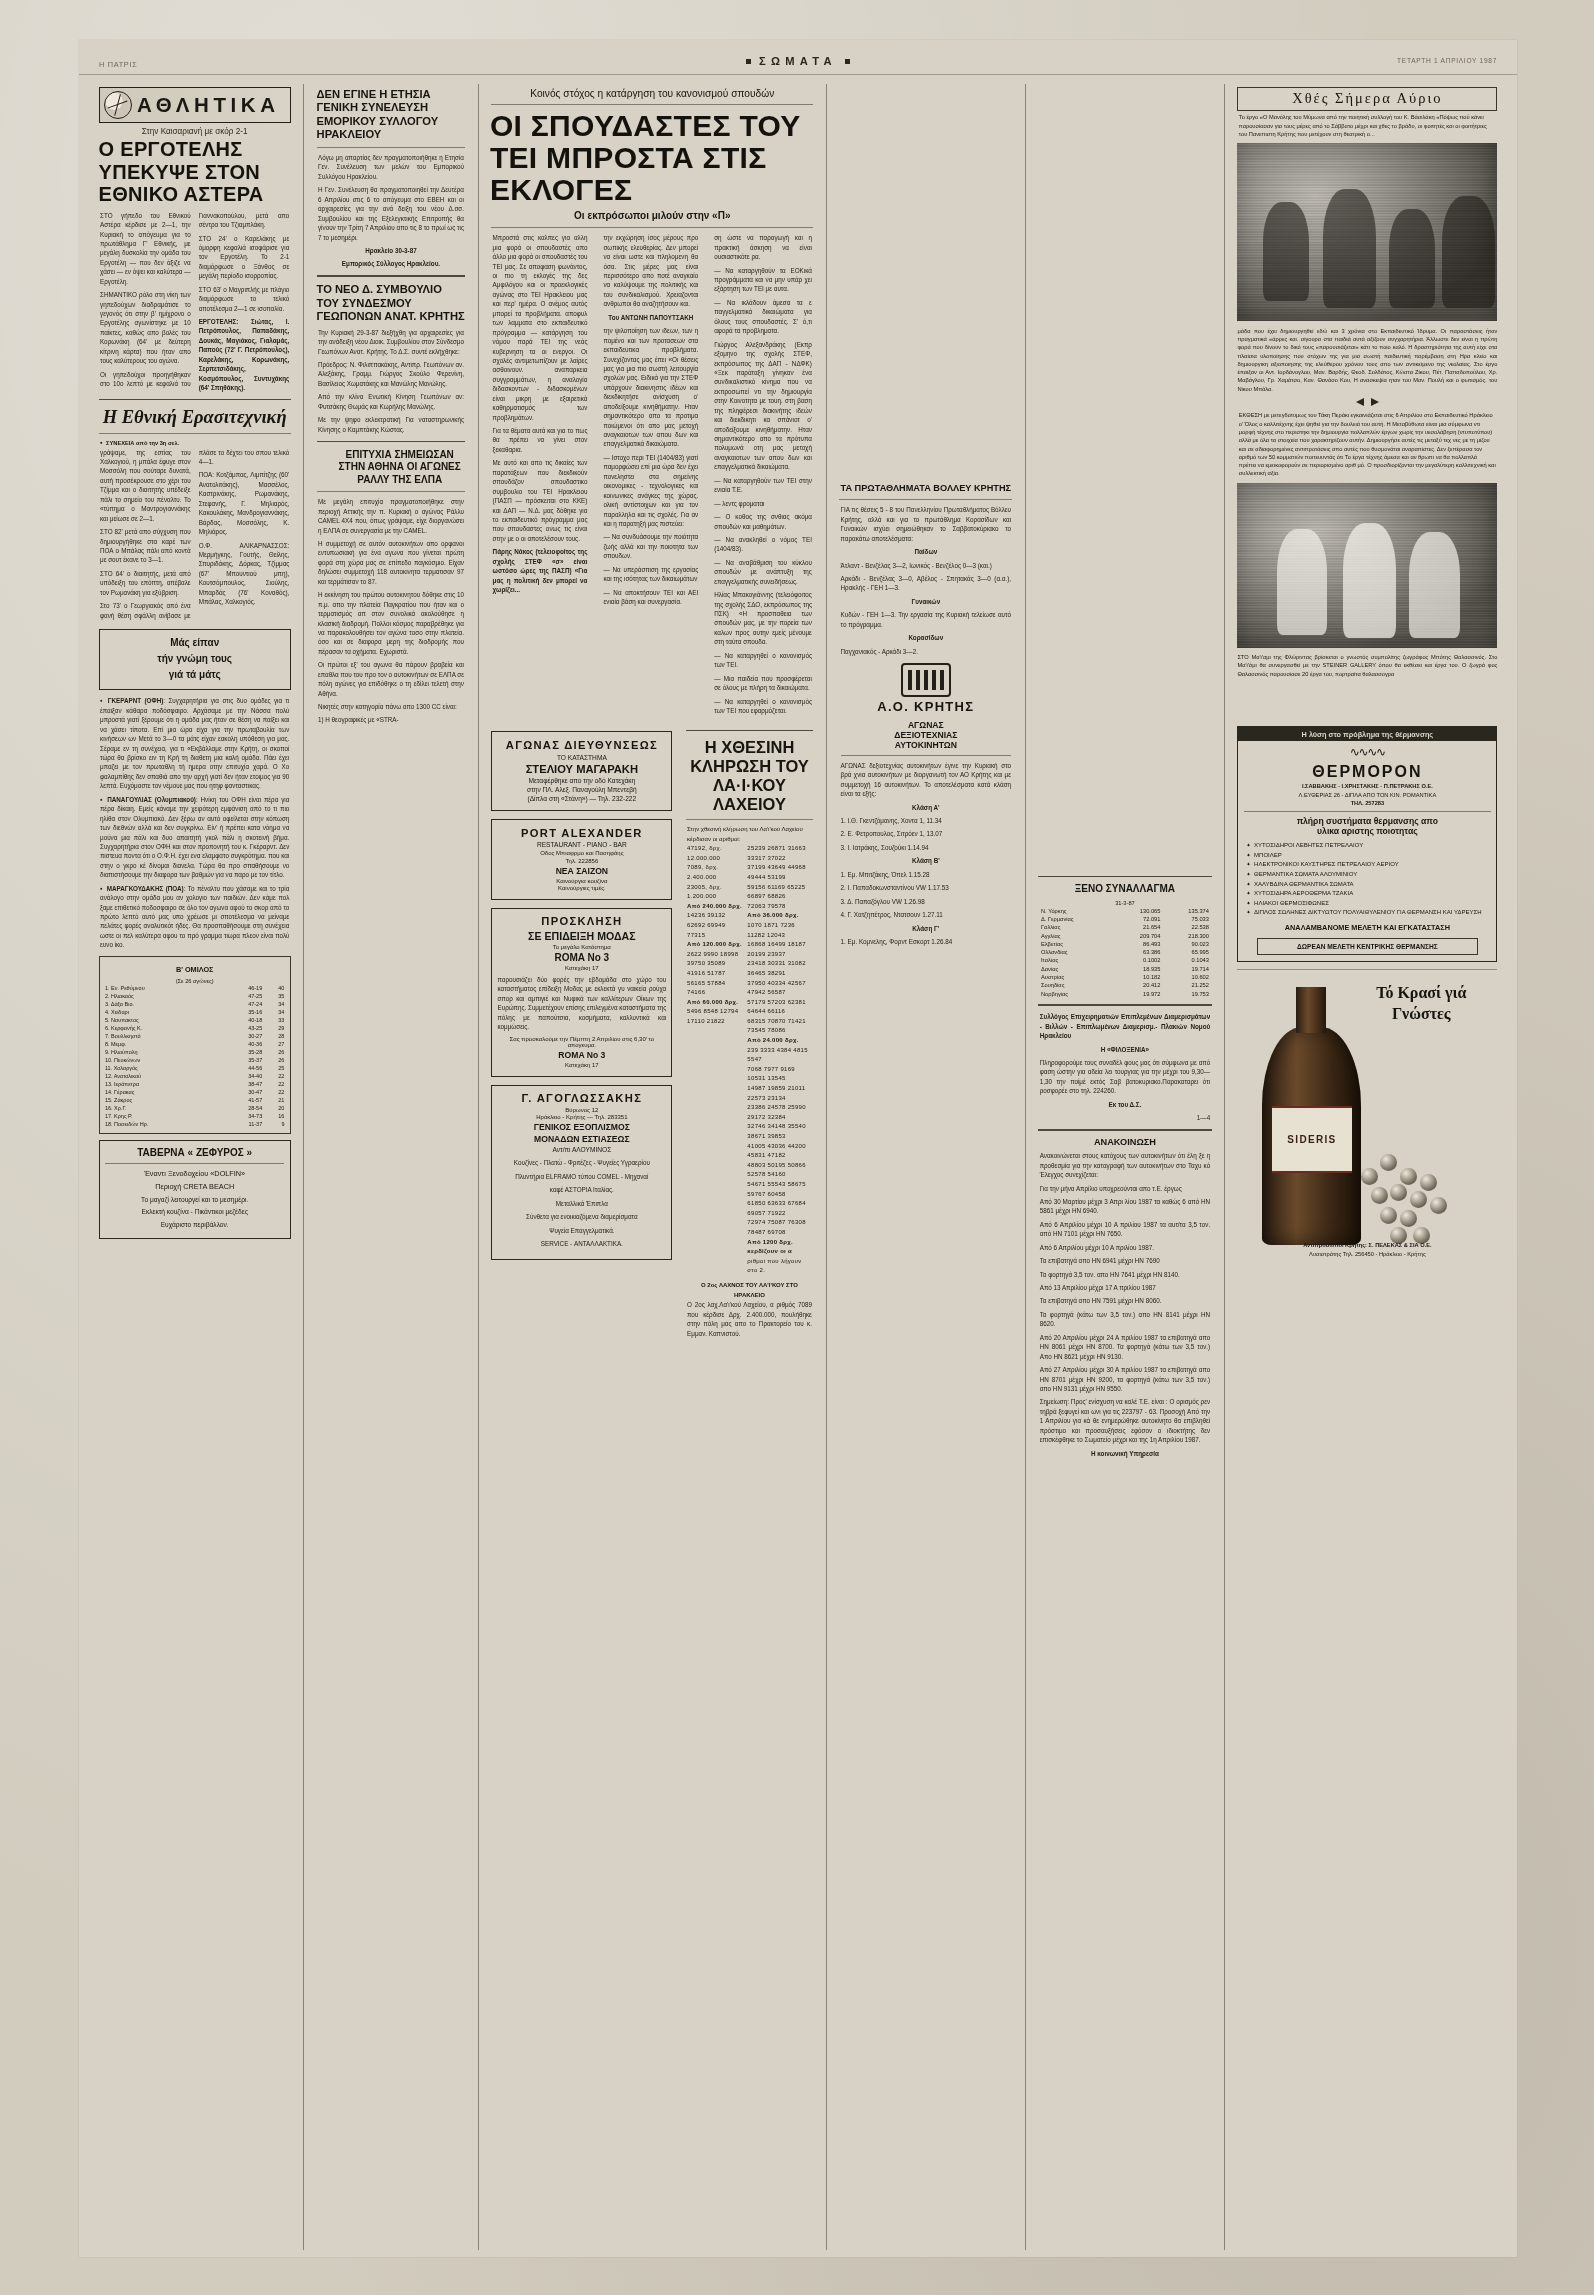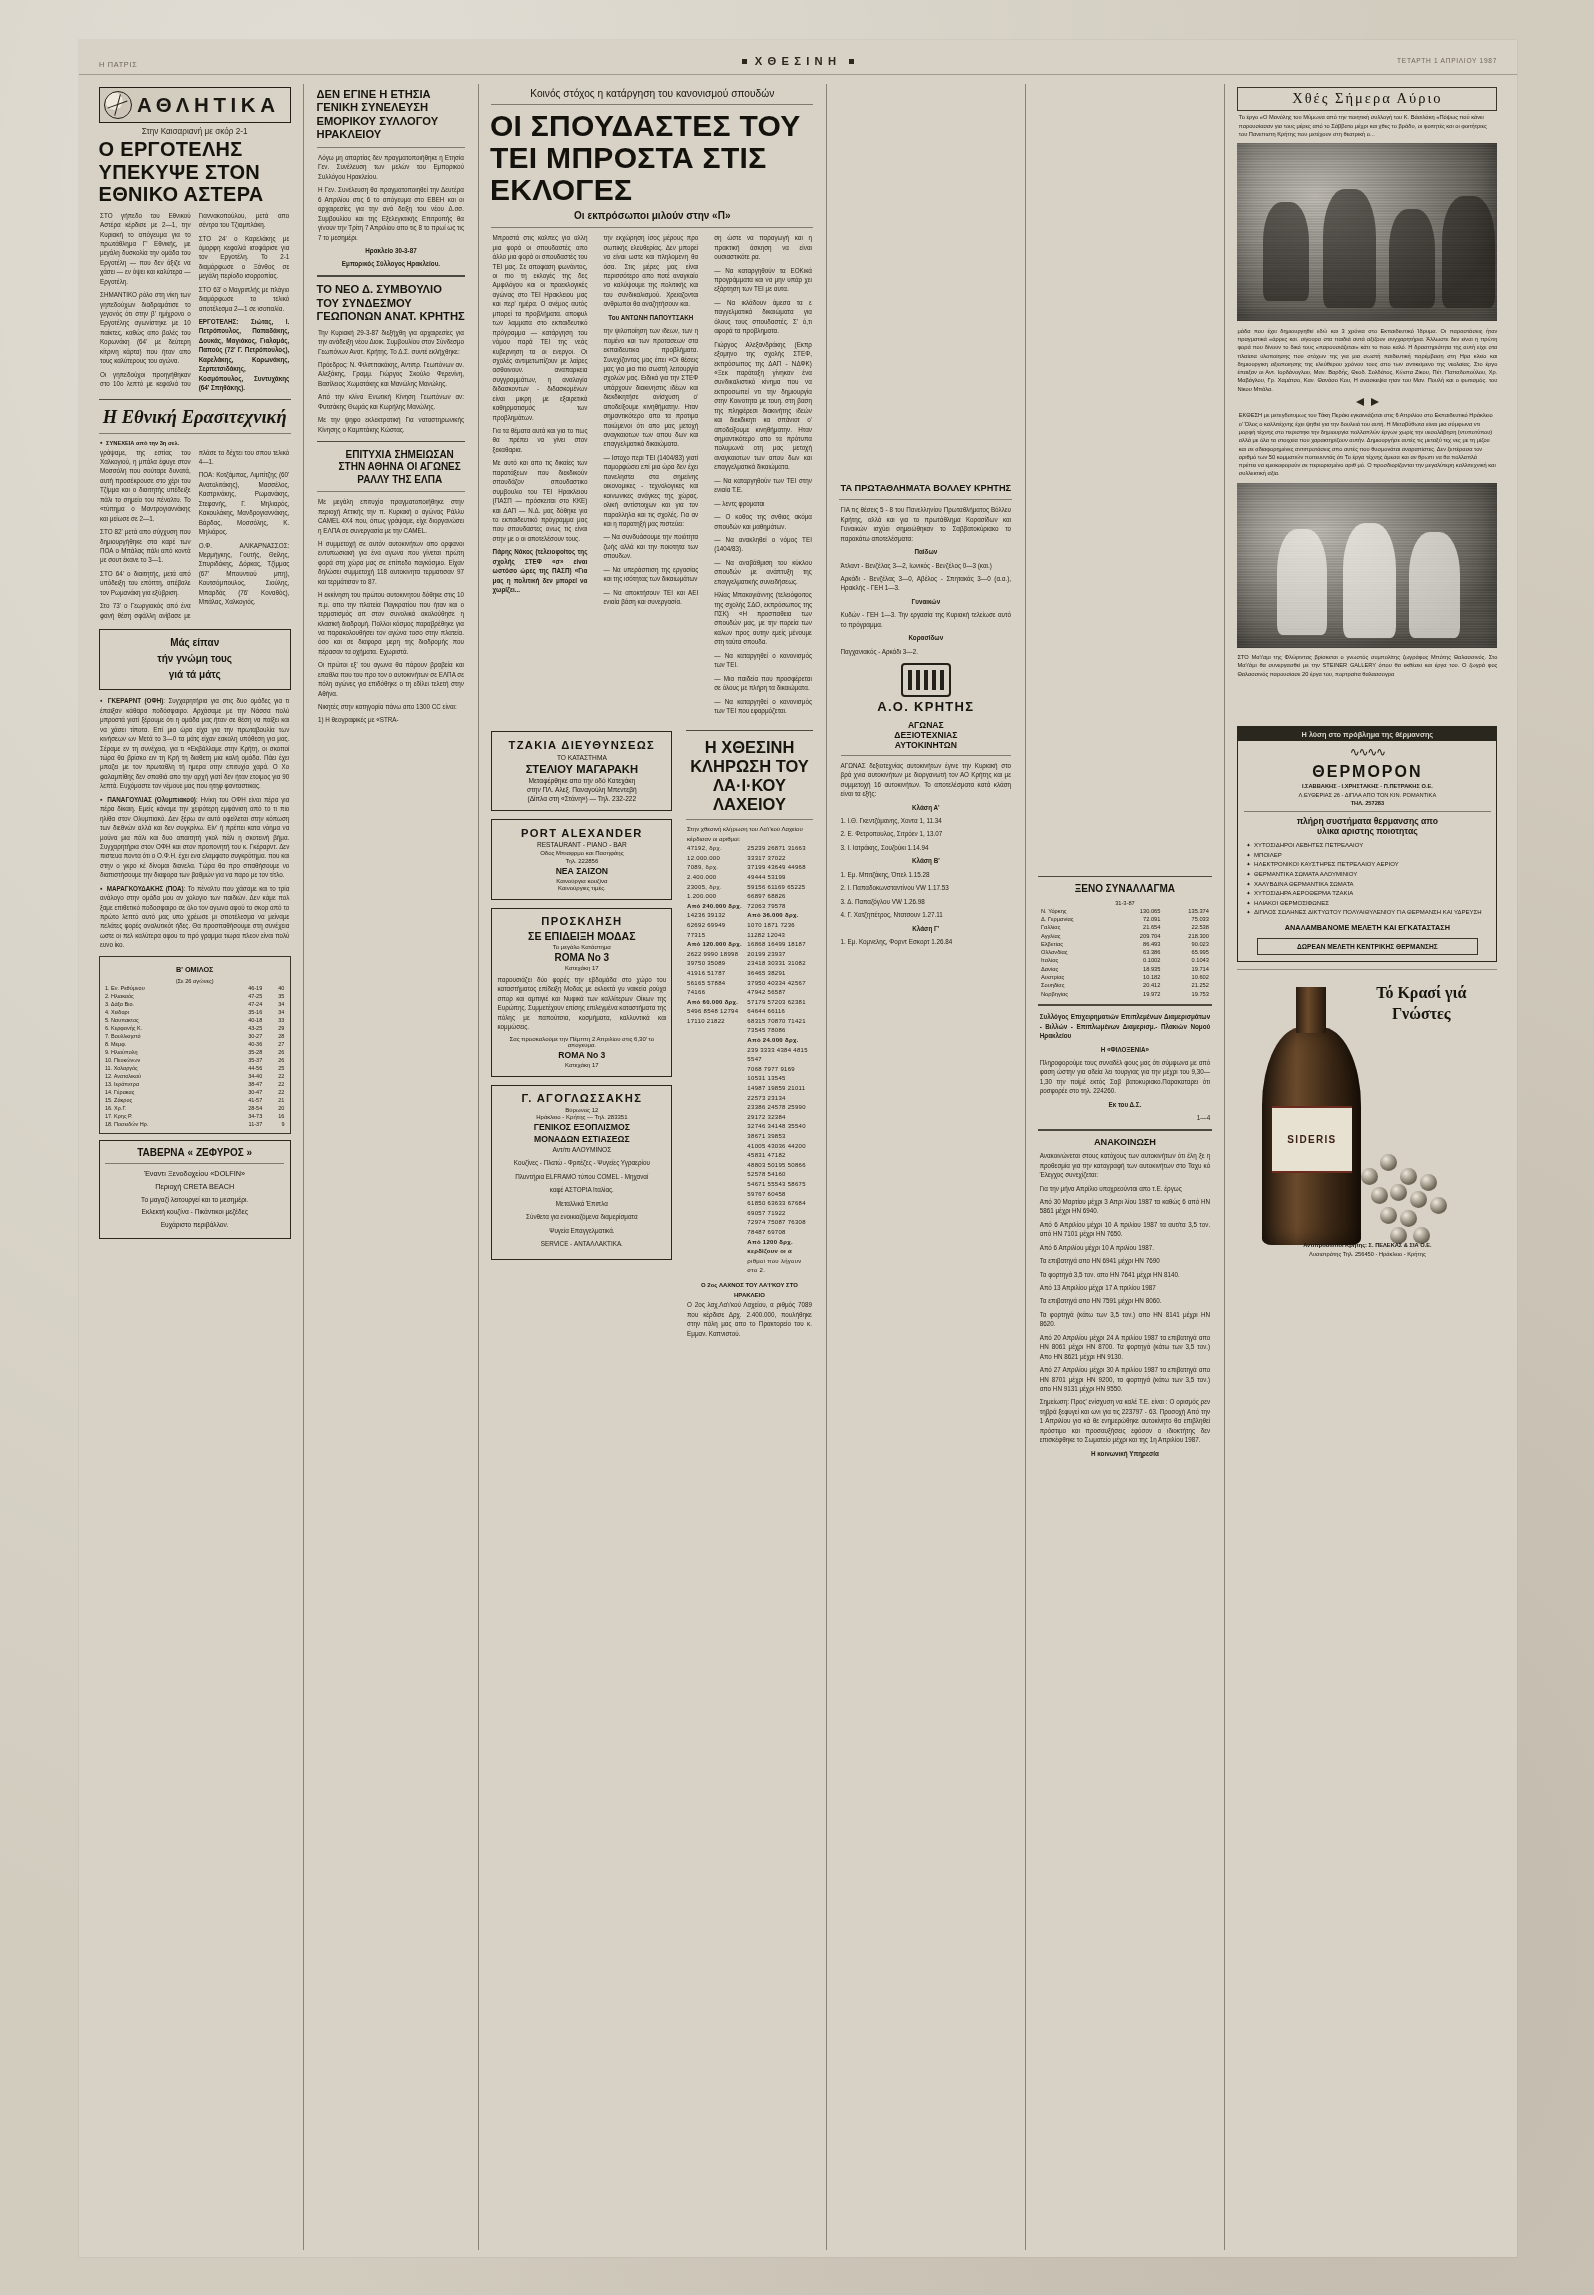--- a/index.html
+++ b/index.html
@@ -142,21 +142,21 @@
   .wave{font-size:12px;letter-spacing:-1.3px;}
 </style>
 </head>
 <body>
 
 <div class="page">
   <div class="paper">
 
     <div class="masthead">
       <span class="dot"></span>
-      <span>ΧΘΕΣΙΝΗ</span>
+      <span>ΣΩΜΑΤΑ</span>
       <span class="dot"></span>
     </div>
     <div class="smudge-left">Η ΠΑΤΡΙΣ</div>
     <div class="smudge-right">ΤΕΤΑΡΤΗ 1 ΑΠΡΙΛΙΟΥ 1987</div>
     <div class="edgeline" style="top:34px;"></div>
 
     <div class="cols">
 
       <div class="col c1">
         <div class="logo">
@@ -381,21 +381,21 @@
             <p>Ηλίας Μπακογιάννης (τελειόφοιτος της σχολής ΣΔΟ, εκπρόσωπος της ΠΣΚ) «Η προσπαθεια των σπουδών μας, με την πορεία των καλων προς αυτην εμείς μένουμε στη ταύτα σπουδα.</p>
             <p>— Να καταργηθεί ο κανονισμός των ΤΕΙ.</p>
             <p>— Μια παιδεία που προσφέρεται σε όλους με πλήρη τα δικαιώματα.</p>
             <p>— Να καταργηθεί ο κανονισμός των ΤΕΙ που εφαρμόζεται.</p>
           </div>
         </div>
 
         <div style="display:flex;margin-top:4px;">
           <div style="width:58%;">
             <div class="adbox">
-              <div class="t1">ΤΖΑΚΙΑ ΔΙΕΥΘΥΝΣΕΩΣ</div>
+              <div class="t1">ΑΓΩΝΑΣ ΔΙΕΥΘΥΝΣΕΩΣ</div>
               <div class="t3">ΤΟ ΚΑΤΑΣΤΗΜΑ</div>
               <div class="t2" style="font-size:11.2px;">ΣΤΕΛΙΟΥ ΜΑΓΑΡΑΚΗ</div>
               <div class="t3">Μεταφέρθηκε απο την οδό Κατεχάκη</div>
               <div class="t3">στην ΠΛ. Αλεξ. Παναγούλη Μπεντεβή</div>
               <div class="t3">(Δίπλα στη «Στάνη») — Τηλ. 232-222</div>
             </div>
             <div class="adbox">
               <div class="t1">PORT ALEXANDER</div>
               <div class="t3">RESTAURANT - PIANO - BAR</div>
               <div class="t4">Οδος Μπιαφρμο και Πασηφάης</div>

